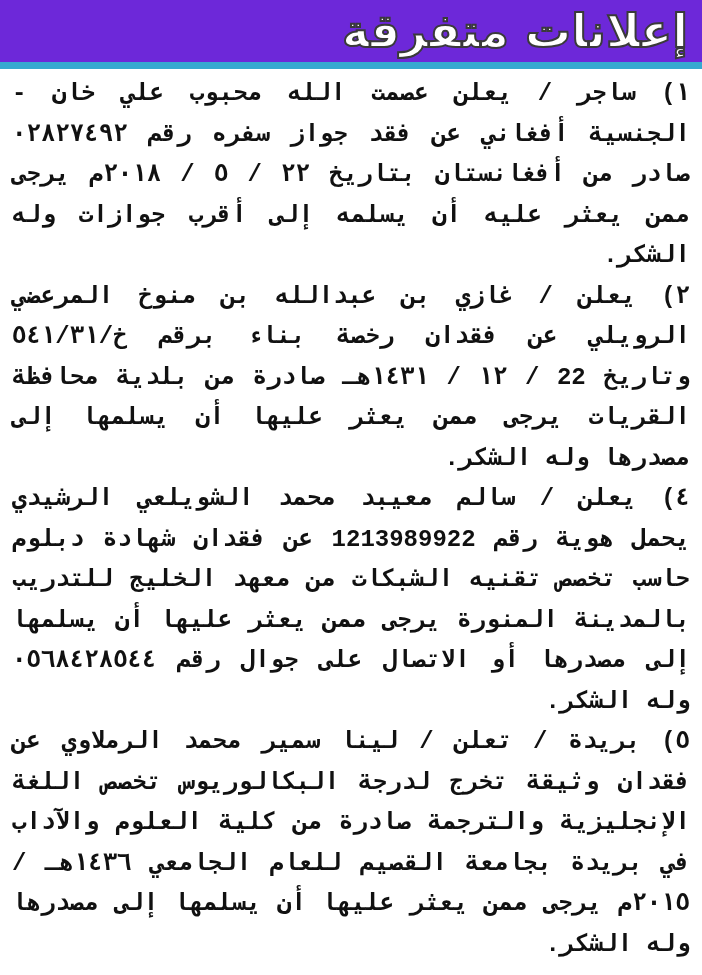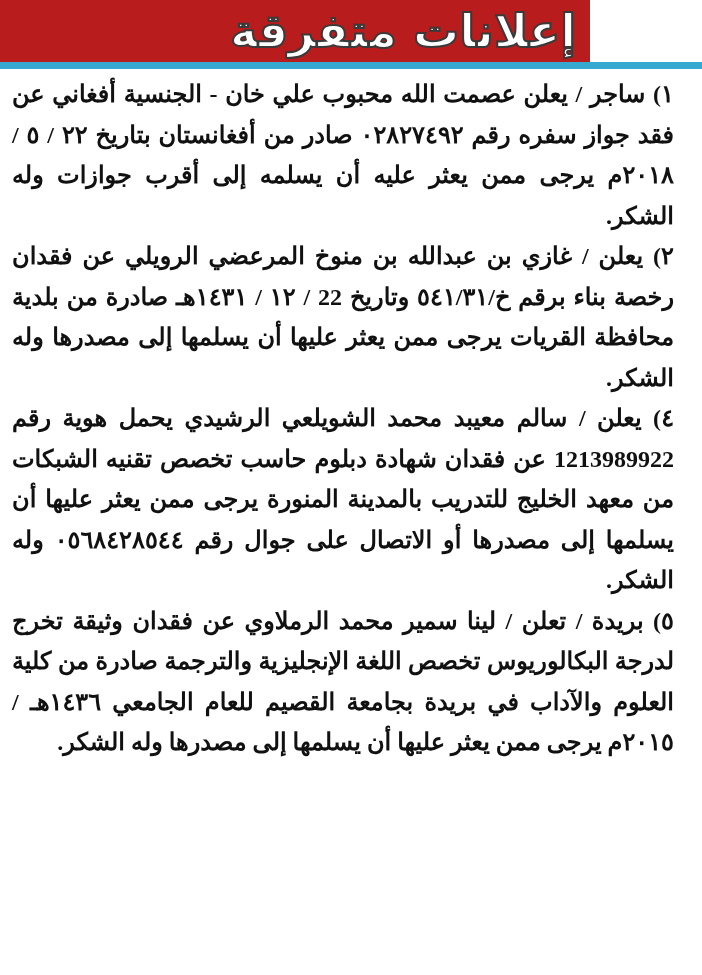--- a/index.html
+++ b/index.html
@@ -11,23 +11,23 @@
       width: 702px;
       height: 975px;
       overflow: hidden;
       position: relative;
       font-family: "DejaVu Sans", sans-serif;
     }
     .header {
       position: absolute;
       left: 0;
       top: 0;
-      width: 590px;
+      width: 702px;
       height: 62px;
-      background: #b91c1c;
+      background: #6d28d9;
     }
     .header-title {
       position: absolute;
       right: 14px;
       top: 2px;
       direction: rtl;
       font-family: "DejaVu Sans", sans-serif;
       font-weight: bold;
       font-size: 46px;
       line-height: 58px;
@@ -39,26 +39,26 @@
       position: absolute;
       left: 0;
       top: 62px;
       width: 702px;
       height: 7px;
       background: #36a9d0;
     }
     .ads {
       position: absolute;
       left: 12px;
-      right: 28px;
+      right: 12px;
       top: 74px;
       direction: rtl;
       text-align: justify;
       text-align-last: right;
-      font-family: Liberation Serif, serif;
+      font-family: Liberation Mono, monospace;
       font-weight: bold;
       font-size: 24px;
       line-height: 40.5px;
       color: #111111;
     }
     .ad {
       margin: 0;
       padding: 0;
     }
     .ad-num {

